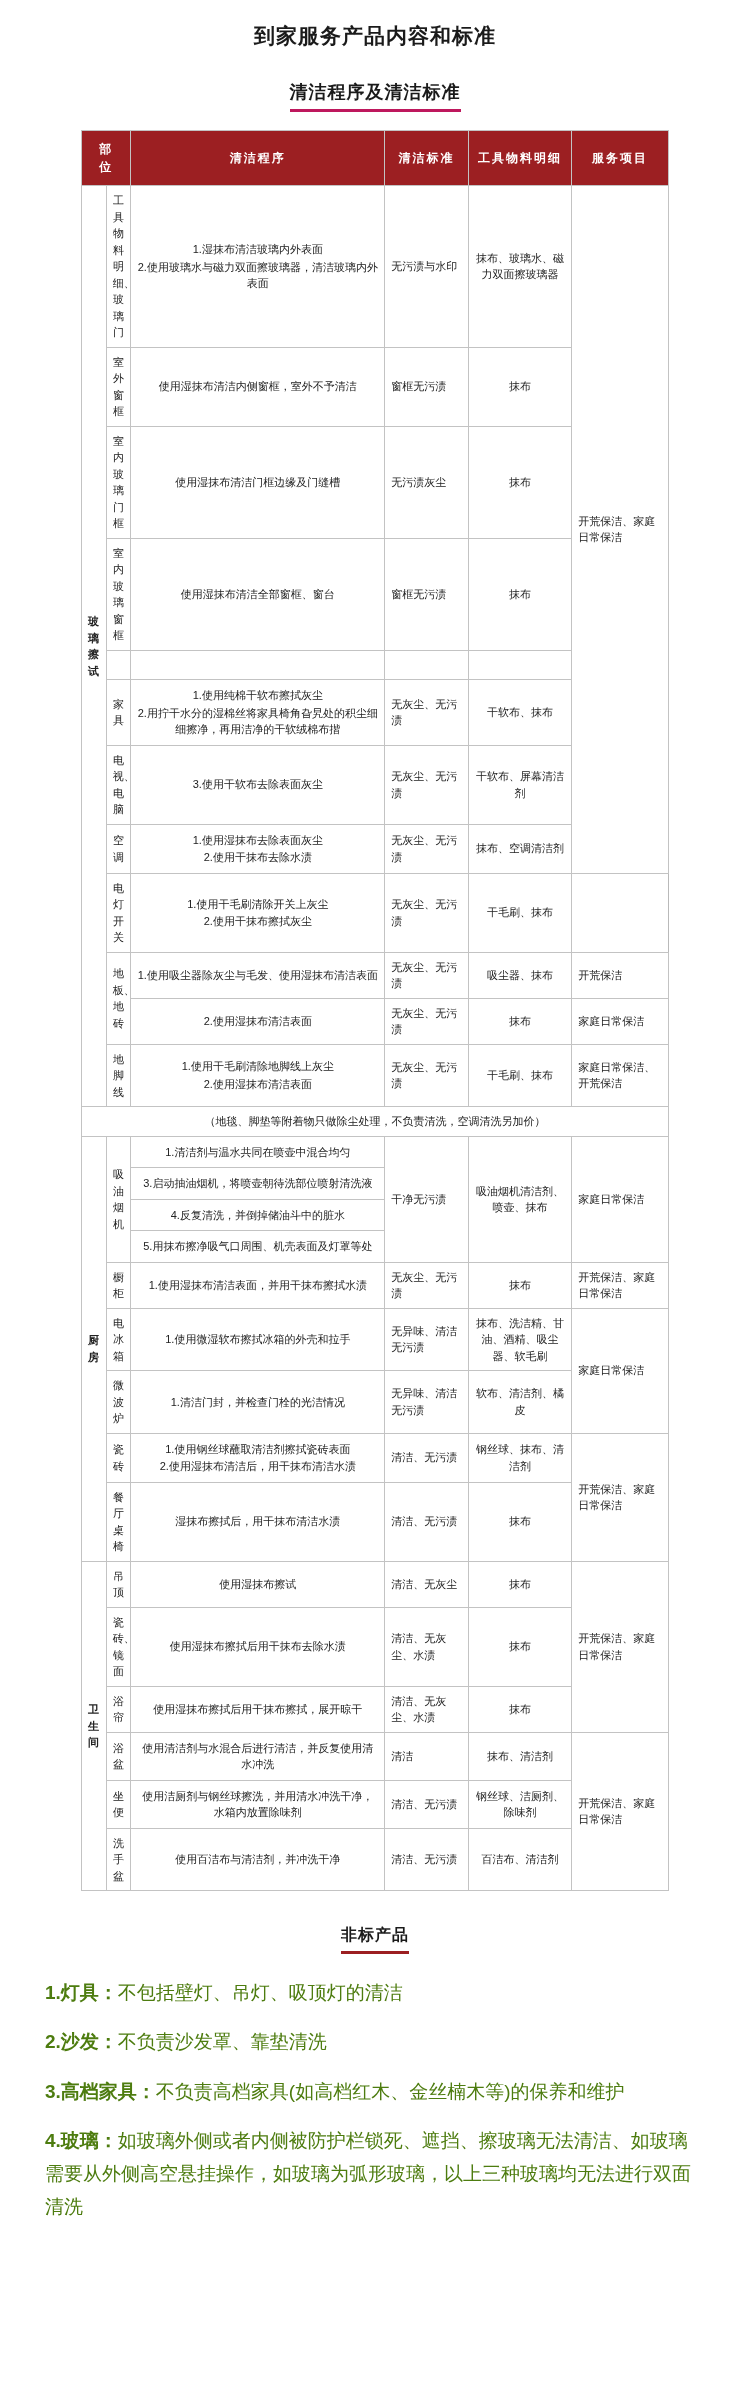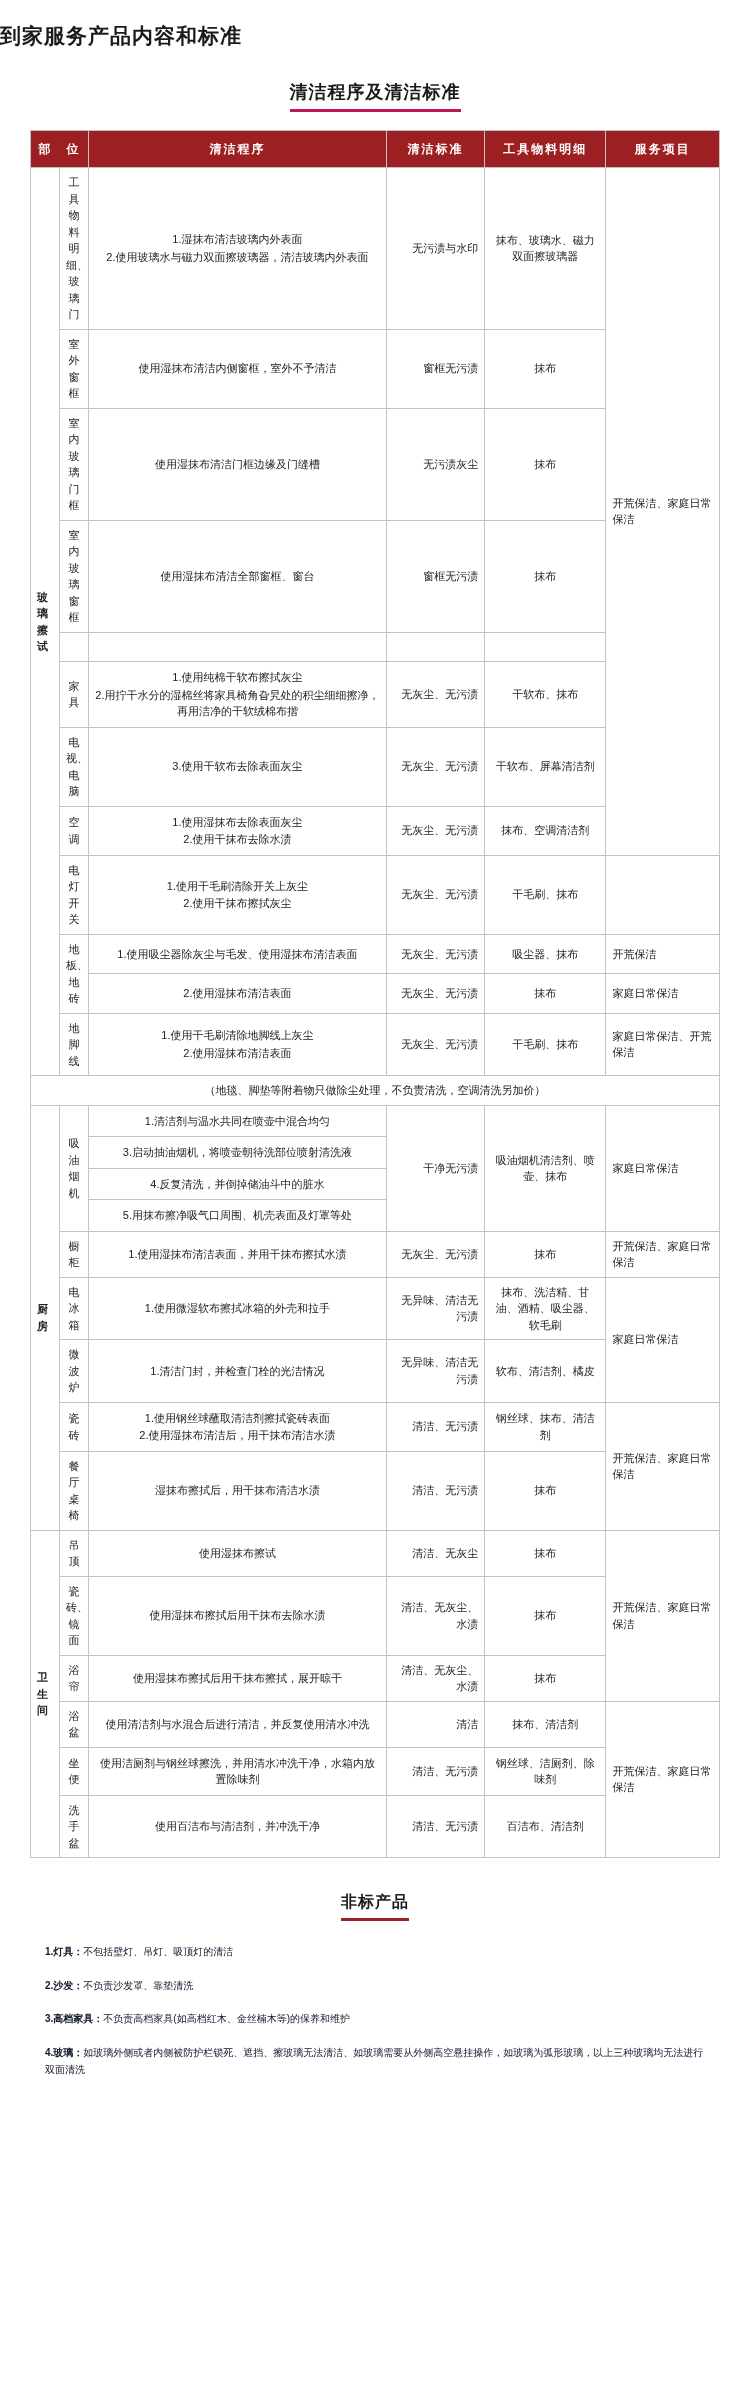--- a/index.html
+++ b/index.html
@@ -10,20 +10,21 @@
     font-family: "Liberation Sans", sans-serif;
   }
   .page {
     width: 750px;
     min-height: 2397px;
     background: #ffffff;
     padding: 0;
     position: relative;
   }
   .main-title {
+    text-align: center;
     font-size: 21px;
     font-weight: bold;
     color: #1a1a1a;
     padding-top: 22px;
     letter-spacing: 1px;
   }
   .section-title-wrap {
     text-align: center;
     margin-top: 30px;
     margin-bottom: 18px;
@@ -32,21 +33,21 @@
     display: inline-block;
     font-size: 18px;
     font-weight: bold;
     color: #1a1a1a;
     padding-bottom: 5px;
     border-bottom: 3px solid #be185d;
     letter-spacing: 1px;
   }
   table.svc {
     border-collapse: collapse;
-    width: 690px;
+    width: 588px;
     margin: 6px auto;
     table-layout: fixed;
     border: 1px solid #b9b9b9;
   }
   table.svc th, table.svc td {
     border: 1px solid #c3c3c3;
     font-size: 11px;
     color: #222;
     padding: 6px 6px;
     vertical-align: middle;
@@ -57,21 +58,21 @@
     color: #ffffff;
     font-weight: bold;
     font-size: 12px;
     text-align: center;
     letter-spacing: 2px;
     padding: 9px 4px;
   }
   .c-part { width: 46px; text-align: left; font-weight: bold; }
   .c-item { width: 92px; text-align: center; }
   .c-proc { width: 236px; text-align: center; }
-  .c-std  { width: 78px; text-align: right; }
+  .c-std  { width: 78px; text-align: left; }
   .c-tool { width: 96px; text-align: center; }
   .c-serv { width: 90px; text-align: left; }
   .proc-lines div { margin: 1px 0; }
   .note-row td {
     text-align: center;
     font-size: 10.5px;
     color: #333;
     padding: 8px 6px;
   }
   .nonstd-wrap {
@@ -87,22 +88,22 @@
     padding-bottom: 5px;
     border-bottom: 3px solid #9c1f22;
     letter-spacing: 1px;
   }
   .nonstd-list {
     width: 660px;
     margin: 0 auto;
     padding-bottom: 40px;
   }
   .nonstd-item {
-    font-size: 10px;
-    color: #0f172a;
+    font-size: 19px;
+    color: #4d7c0f;
     line-height: 1.75;
     margin-bottom: 16px;
   }
   .nonstd-item b { font-weight: bold; }
 </style>
 </head>
 <body>
 
 <div class="page">
 

